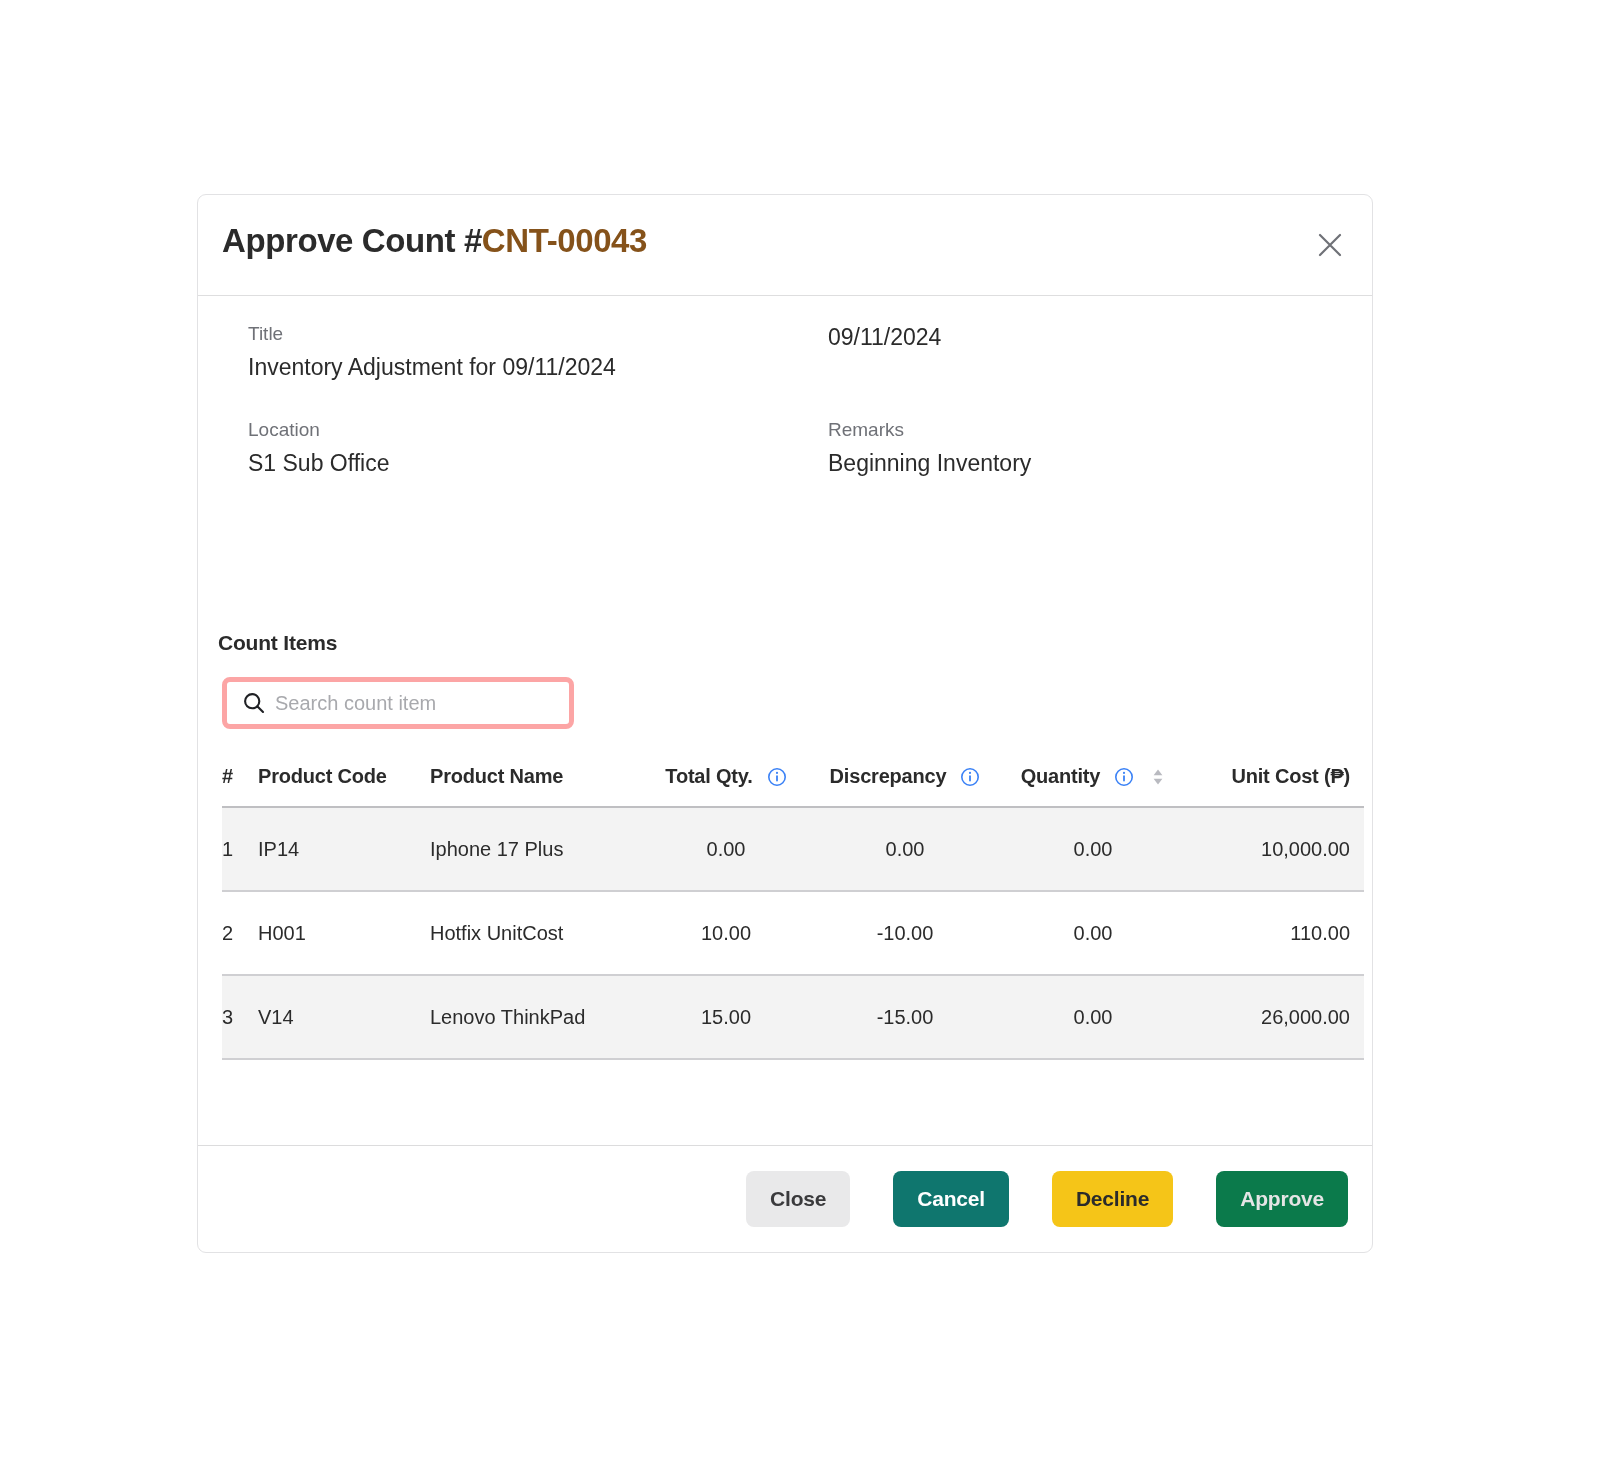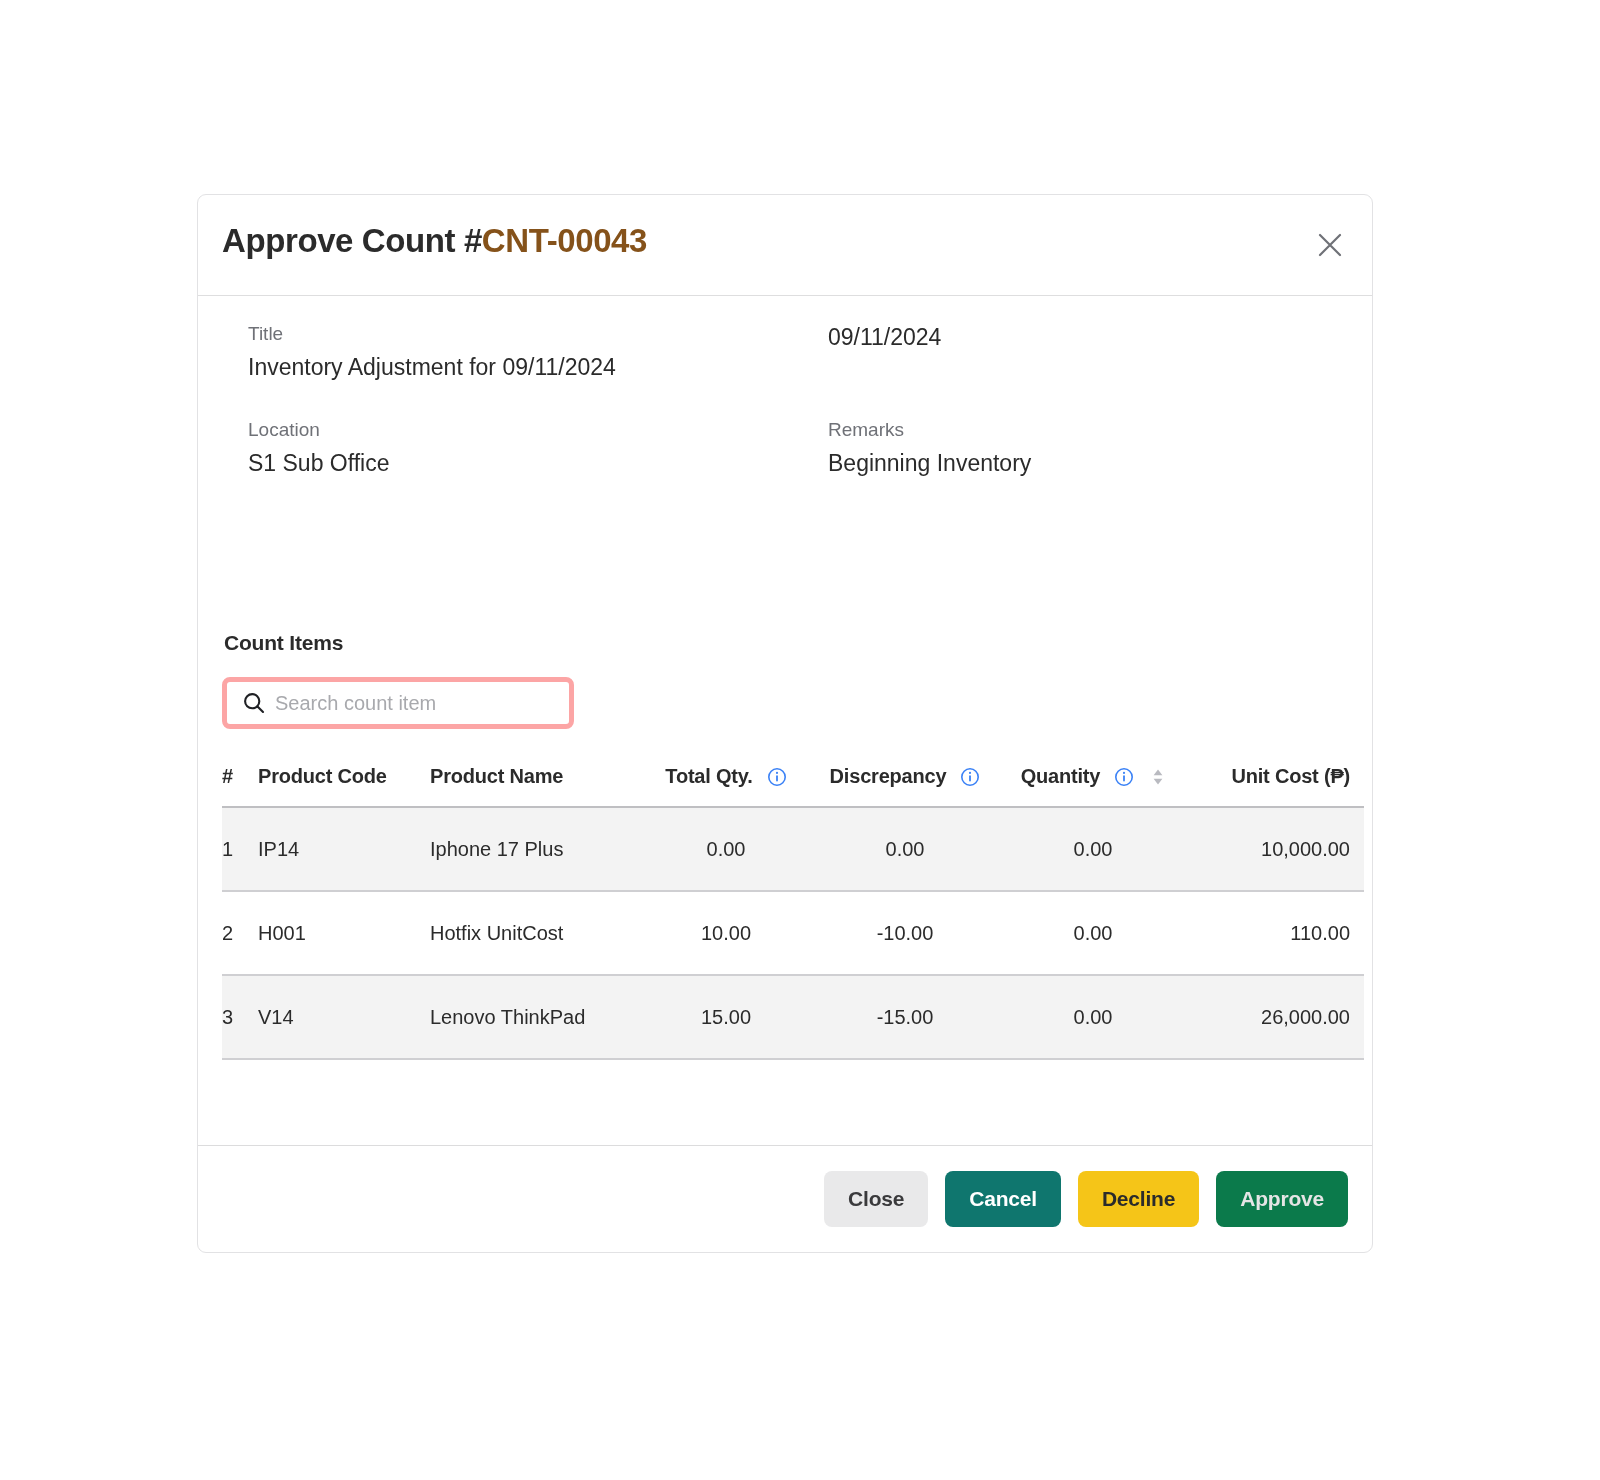--- a/index.html
+++ b/index.html
@@ -100,21 +100,21 @@
     line-height: 1.1;
   }
   .field-value {
     font-size: 23px;
     color: #2b2b2b;
     line-height: 1.15;
   }
 
   .count-items-heading {
     position: absolute;
-    left: 26px;
+    left: 20px;
     top: 335px;
     font-size: 21px;
     font-weight: bold;
     color: #2b2b2b;
     letter-spacing: -0.2px;
   }
 
   
   .search-wrap {
     position: absolute;
@@ -224,20 +224,21 @@
     border: none;
     border-radius: 8px;
     font-family: "Liberation Sans", sans-serif;
     font-size: 21px;
     font-weight: bold;
     letter-spacing: -0.2px;
     cursor: pointer;
     height: 56px;
     padding: 0 24px;
     line-height: 56px;
+    margin-left: 26px;
   }
   .btn-close   { background: #e9e9ea; color: #3a3a3c; }
   .btn-cancel  { background: #0f766e; color: #ffffff; }
   .btn-decline { background: #f5c518; color: #2b2b2b; }
   .btn-approve { background: #0b7a4b; color: #e5e5e5; }
 </style>
 </head>
 <body>
 
 <div class="stage">

